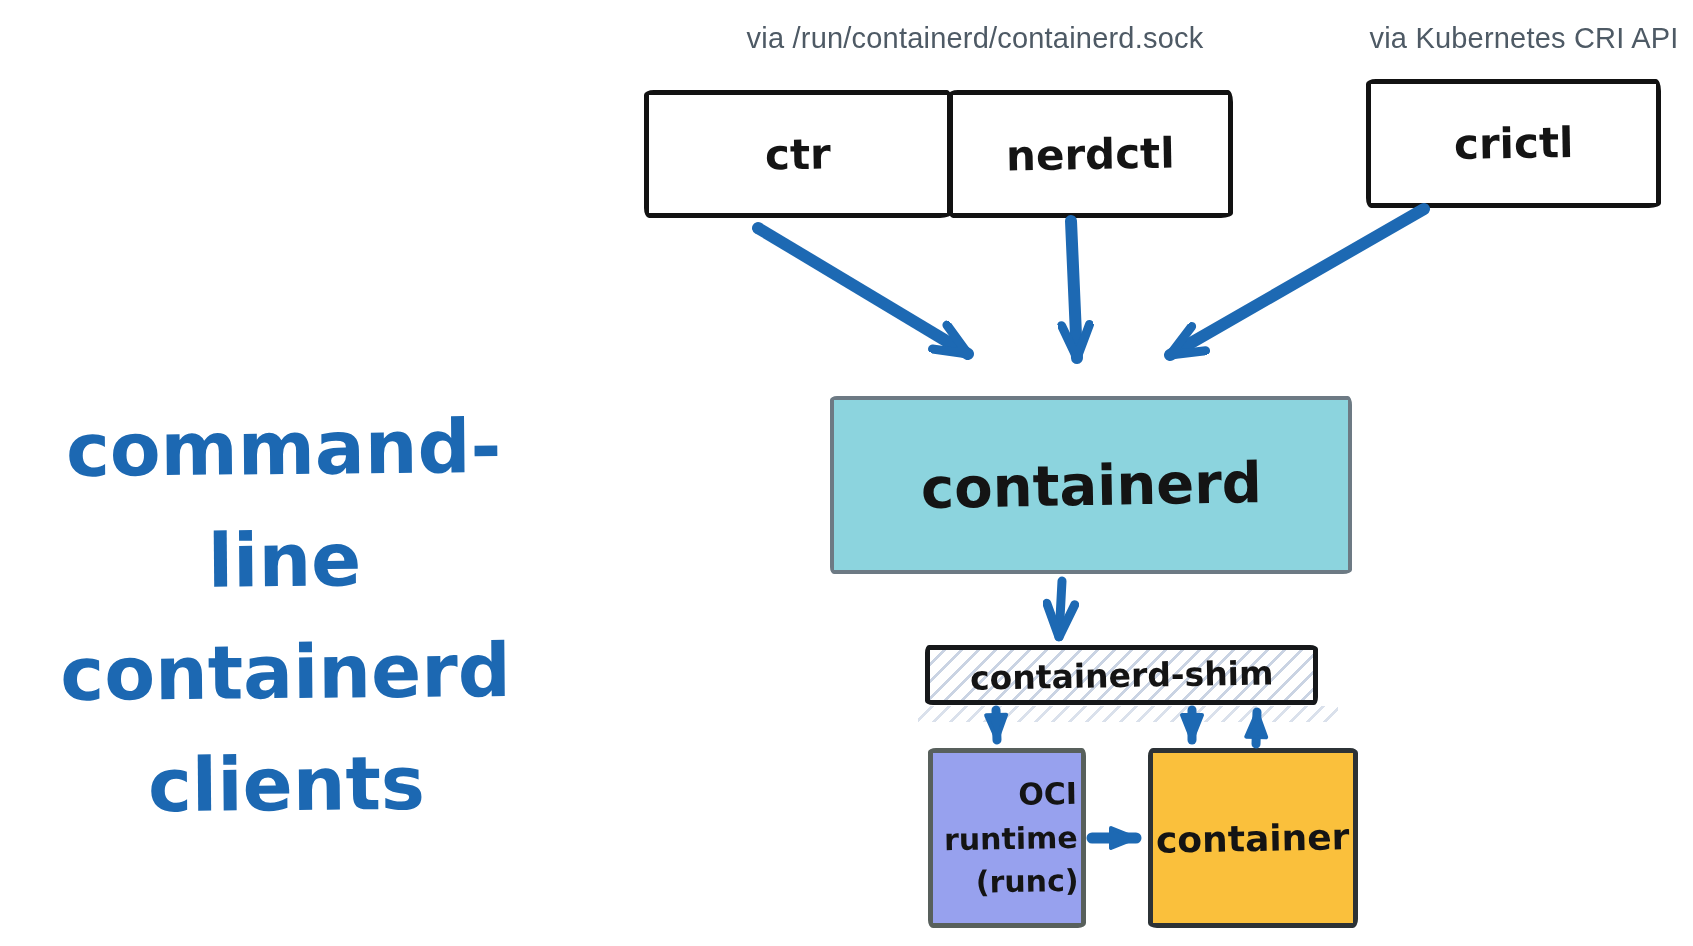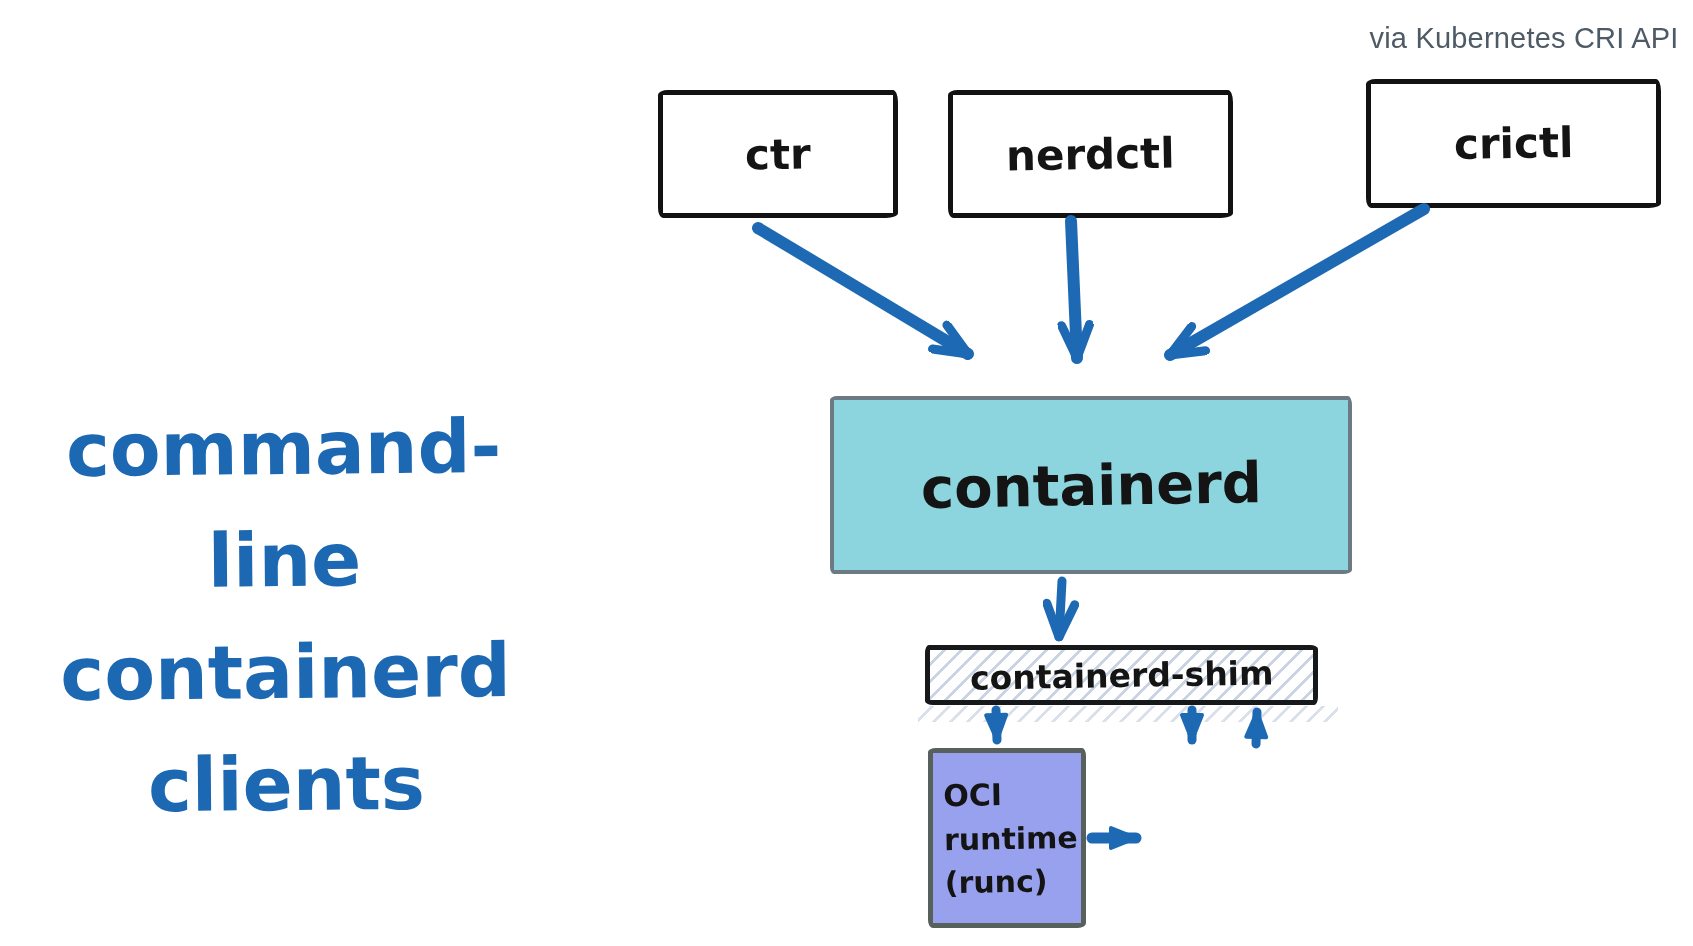--- a/index.html
+++ b/index.html
@@ -39,42 +39,43 @@
   }
   .shim-spill {
     position:absolute; left:918px; top:706px; width:420px; height:16px;
     background:repeating-linear-gradient(135deg,
         rgba(173,188,212,0) 0px, rgba(173,188,212,0) 9px,
         rgba(173,188,212,0.45) 9px, rgba(173,188,212,0.45) 12px);
   }
   .oci-box {
     background:#97a1ee; border:5px solid #58605c;
     border-radius:8px 4px 8px 5px / 4px 8px 5px 8px;
-    font-size:30px; text-align:left; line-height:1.45;padding-left:7px;
+    font-size:30px; text-align:right; line-height:1.45;padding-left:7px;
   }
   .container-box {
     background:#fac03c; border:5px solid #2c3236;
     border-radius:5px 8px 5px 9px / 8px 5px 9px 5px;
     font-size:36px;
   }
   .side-note {
     position:absolute; left:0px; top:392px; width:570px;
     text-align:center; color:#1c68b2; font-weight:700;
     font-size:74px; line-height:112px; transform:rotate(-0.5deg);
   }
   .arrows { position:absolute; left:0; top:0; pointer-events:none; }
 </style>
 </head>
 <body>
 
 <div class="stage">
 
+  <div class="annot" style="left:675px; top:22px; width:600px;">via /run/containerd/containerd.sock</div>
   <div class="annot" style="left:1324px; top:22px; width:400px;">via Kubernetes CRI API</div>
 
-  <div class="node sketch topbox" style="left:658px; top:90px; width:240px; height:128px;">
+  <div class="node sketch topbox" style="left:644px; top:90px; width:308px; height:128px;">
     <span class="node-label">ctr</span>
   </div>
   <div class="node sketch topbox" style="left:948px; top:90px; width:285px; height:128px;">
     <span class="node-label">nerdctl</span>
   </div>
   <div class="node sketch topbox" style="left:1366px; top:79px; width:295px; height:129px;">
     <span class="node-label">crictl</span>
   </div>
 
   <div class="node containerd-box" style="left:830px; top:396px; width:522px; height:178px;">
@@ -87,20 +88,23 @@
   <div class="shim-spill"></div>
 
   <div class="node oci-box" style="left:928px; top:748px; width:158px; height:180px;">
     <span class="node-label">
       <span style="display:block">OCI</span>
       <span style="display:block">runtime</span>
       <span style="display:block">(runc)</span>
     </span>
   </div>
 
+  <div class="node container-box" style="left:1148px; top:748px; width:210px; height:180px;">
+    <span class="node-label">container</span>
+  </div>
 
   <div class="side-note">
     <div>command-line</div>
     <div>containerd</div>
     <div>clients</div>
   </div>
 
   <svg class="arrows" width="1693" height="946" viewBox="0 0 1693 946">
     <defs>
       <marker id="vhead" viewBox="0 0 44 36" refX="40" refY="18" markerWidth="44" markerHeight="36" orient="auto" markerUnits="userSpaceOnUse">

